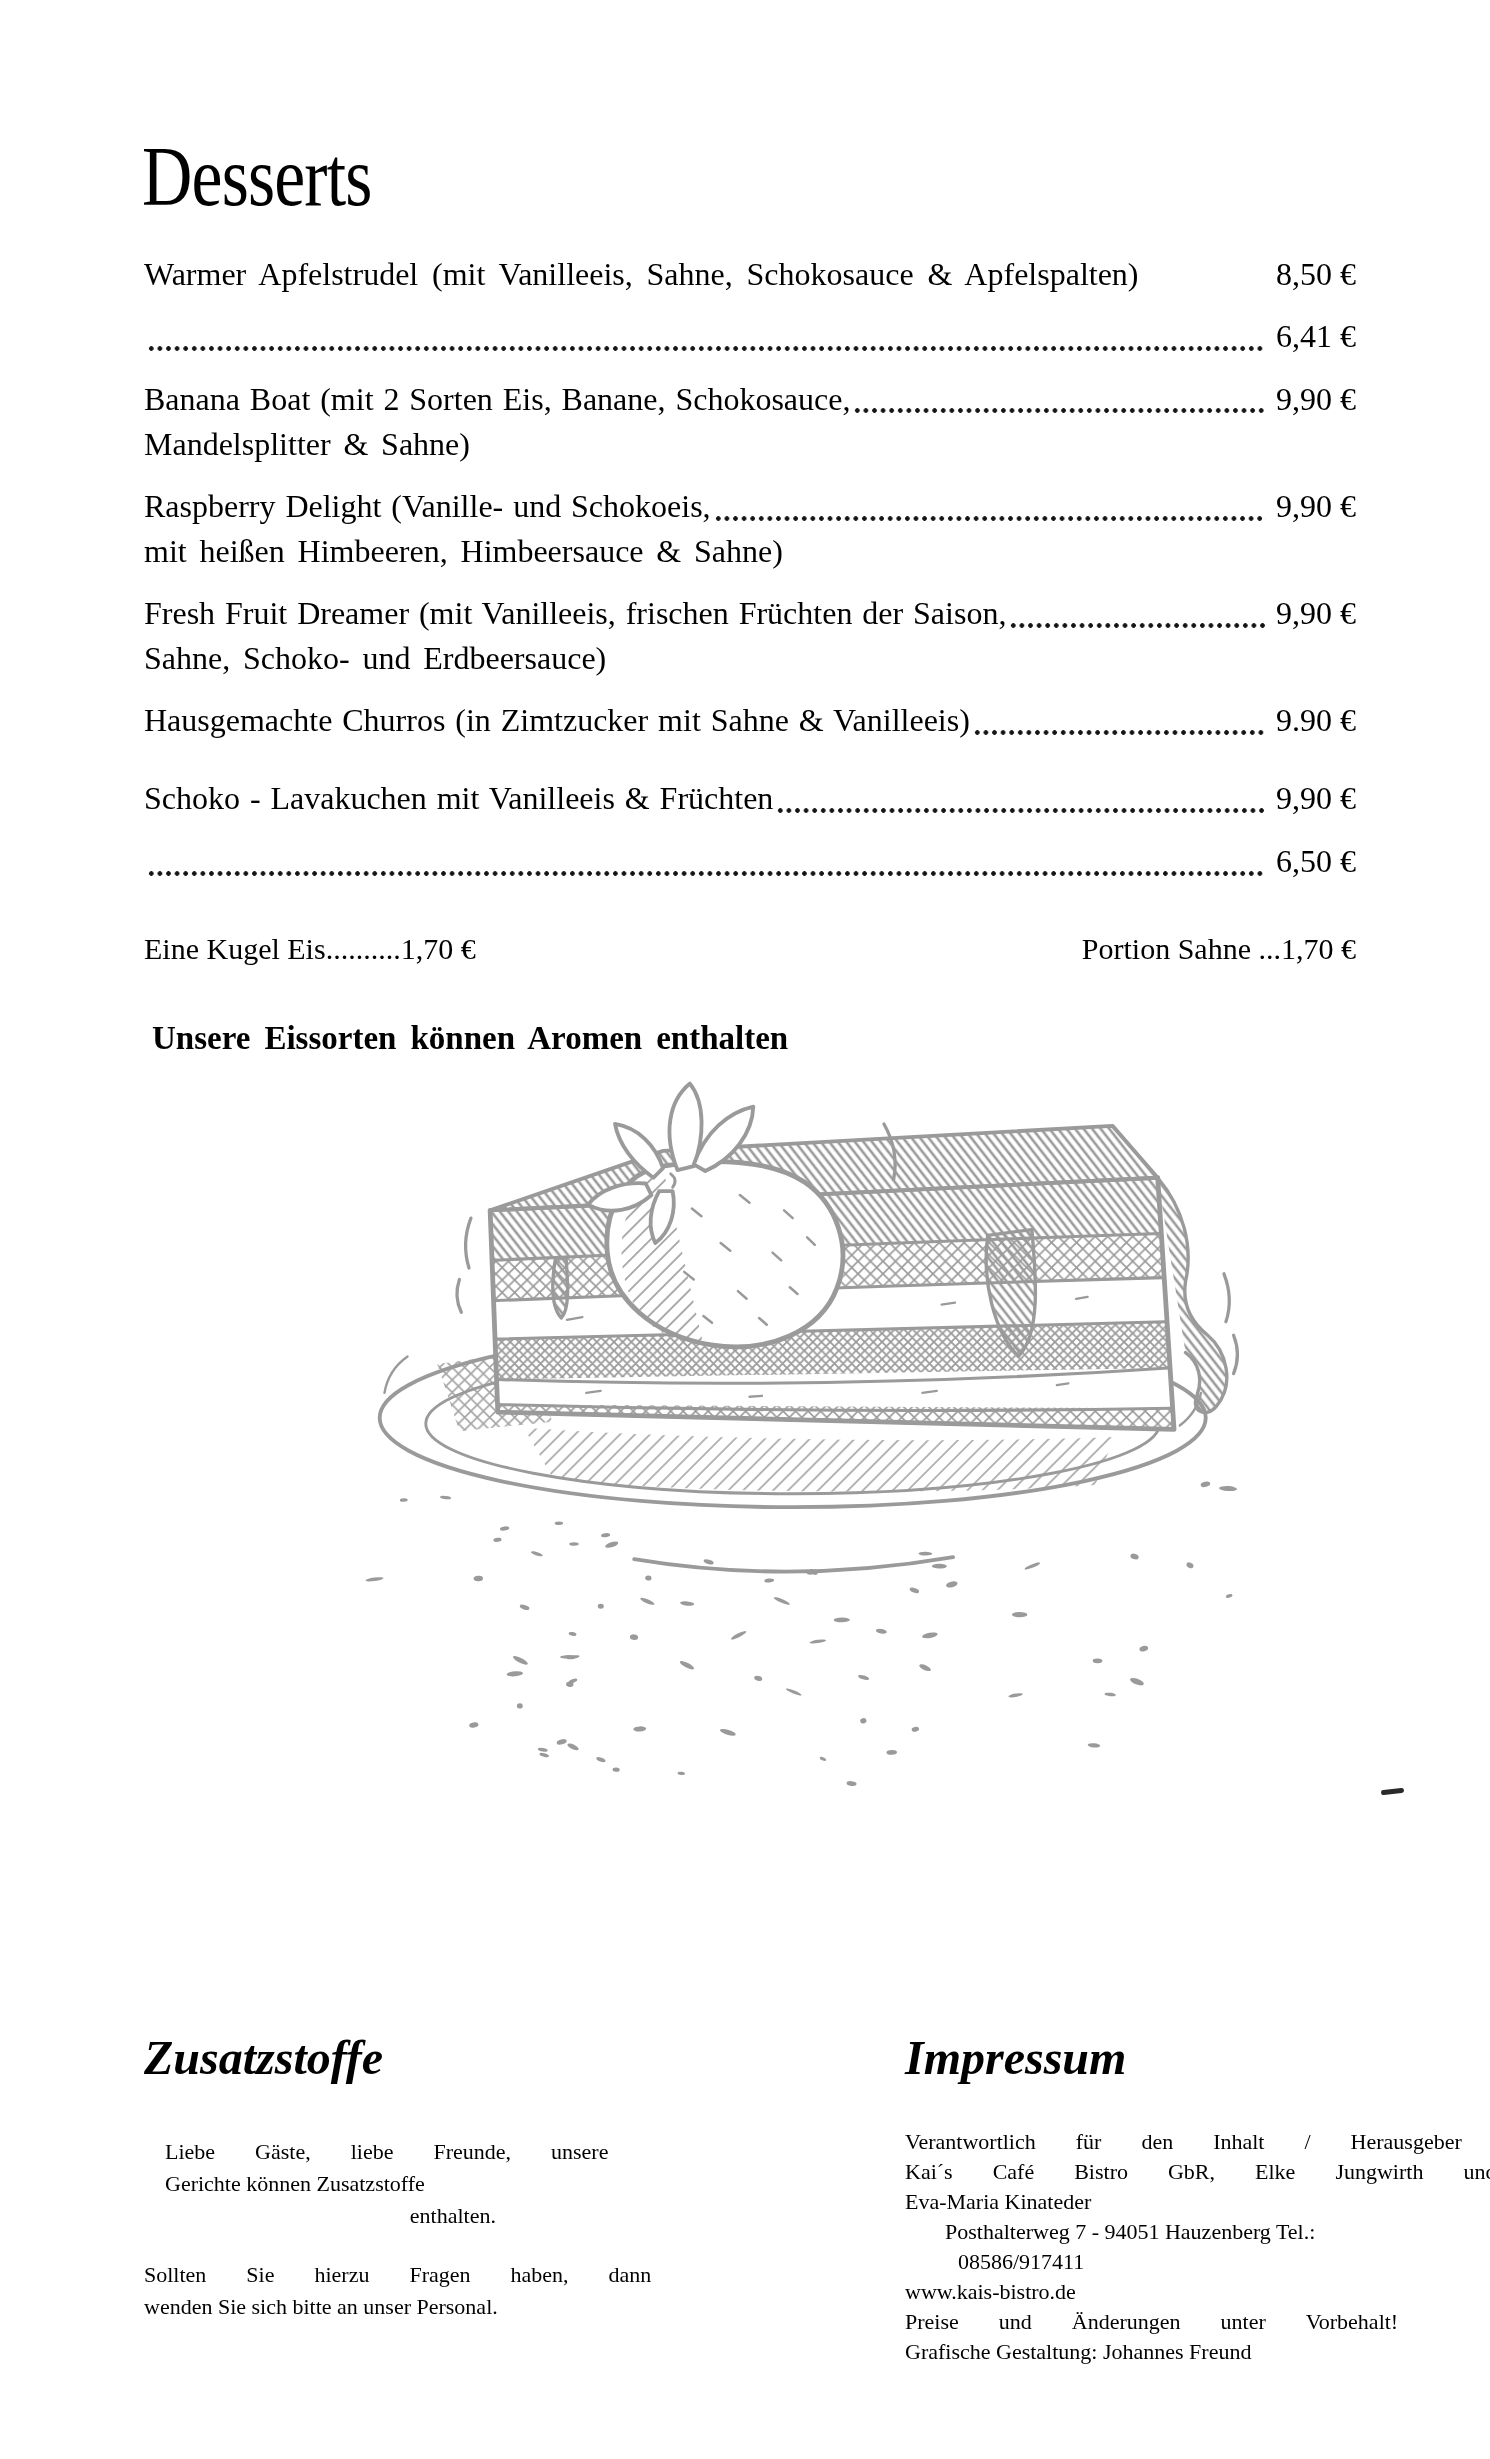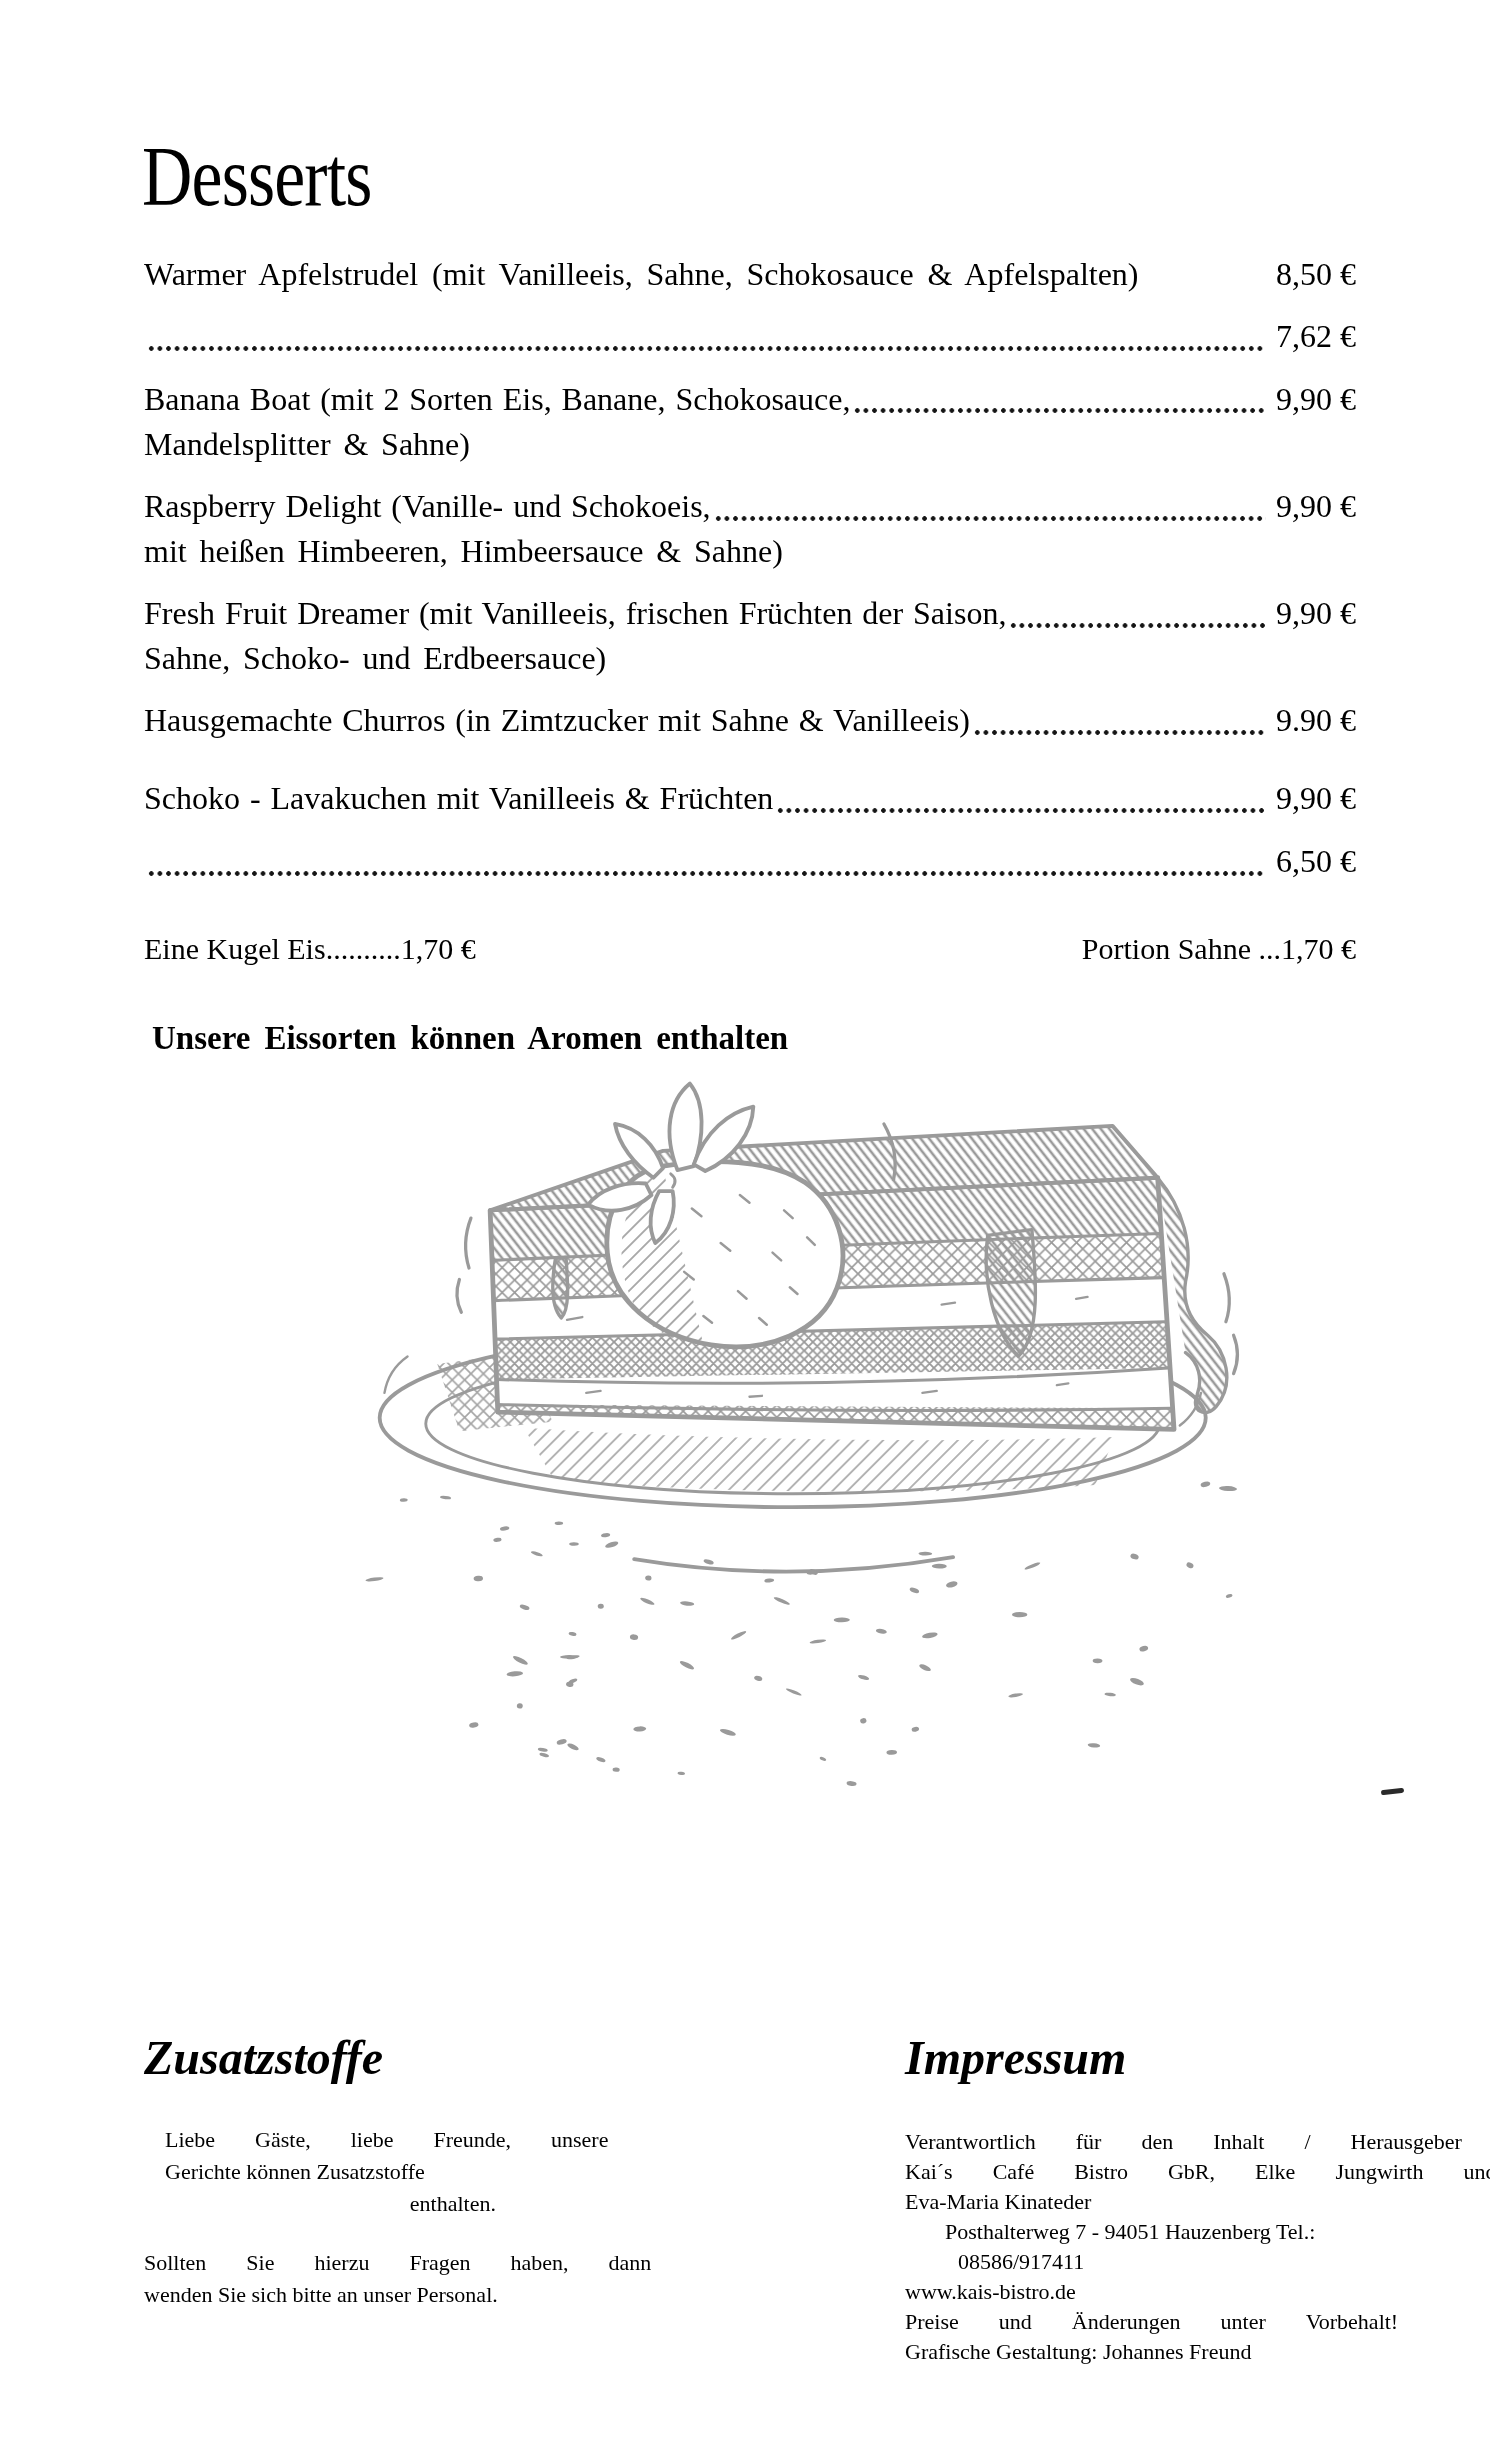--- a/index.html
+++ b/index.html
@@ -52,21 +52,21 @@
     background:#2a2a2a; border-radius:2.9px; transform:rotate(-7deg);
   }
 
   
   .footer-col { position:absolute; top:2029px; }
   .footer-left  { left:144px; width:370px; }
   .footer-right { left:905px; width:396px; }
   .f-heading {
     font-size:48px; font-weight:bold; font-style:italic; line-height:1.2; white-space:nowrap;
   }
-  .footer-left .f-heading  { margin-bottom:37px; }
+  .footer-left .f-heading  { margin-bottom:49px; }
   .footer-right .f-heading { margin-bottom:40px; }
 
   .z-para { font-size:22px; line-height:32px; }
   .z-para1 { padding-left:21px; width:331px; }
   .z-para2 { width:354px; margin-top:27px; }
   .f-line { white-space:nowrap;gap:40px; }
   .f-line.stretch { display:flex; justify-content:space-between; }
   .f-line.center { text-align:right; white-space:normal; }
 
   .imp-lines { font-size:22px; line-height:30px; }
@@ -82,21 +82,21 @@
     <div class="menu-item no-leader stretched">
     <div class="row">
       <span class="dish-name">Warmer Apfelstrudel (mit Vanilleeis, Sahne, Schokosauce &amp; Apfelspalten)</span>
       <span class="leader"></span>
       <span class="dish-price">8,50 €</span>
     </div>
   </div>
     <div class="menu-item">
     <div class="row">
       <span class="leader"></span>
-      <span class="dish-price">7,62 €</span>
+      <span class="dish-price">6,41 €</span>
     </div>
   </div>
     <div class="menu-item">
     <div class="row">
       <span class="dish-name">Banana Boat (mit 2 Sorten Eis, Banane, Schokosauce,</span>
       <span class="leader"></span>
       <span class="dish-price">9,90 €</span>
     </div>
   <div class="continuation">Mandelsplitter  &amp;  Sahne)</div>
     </div>

